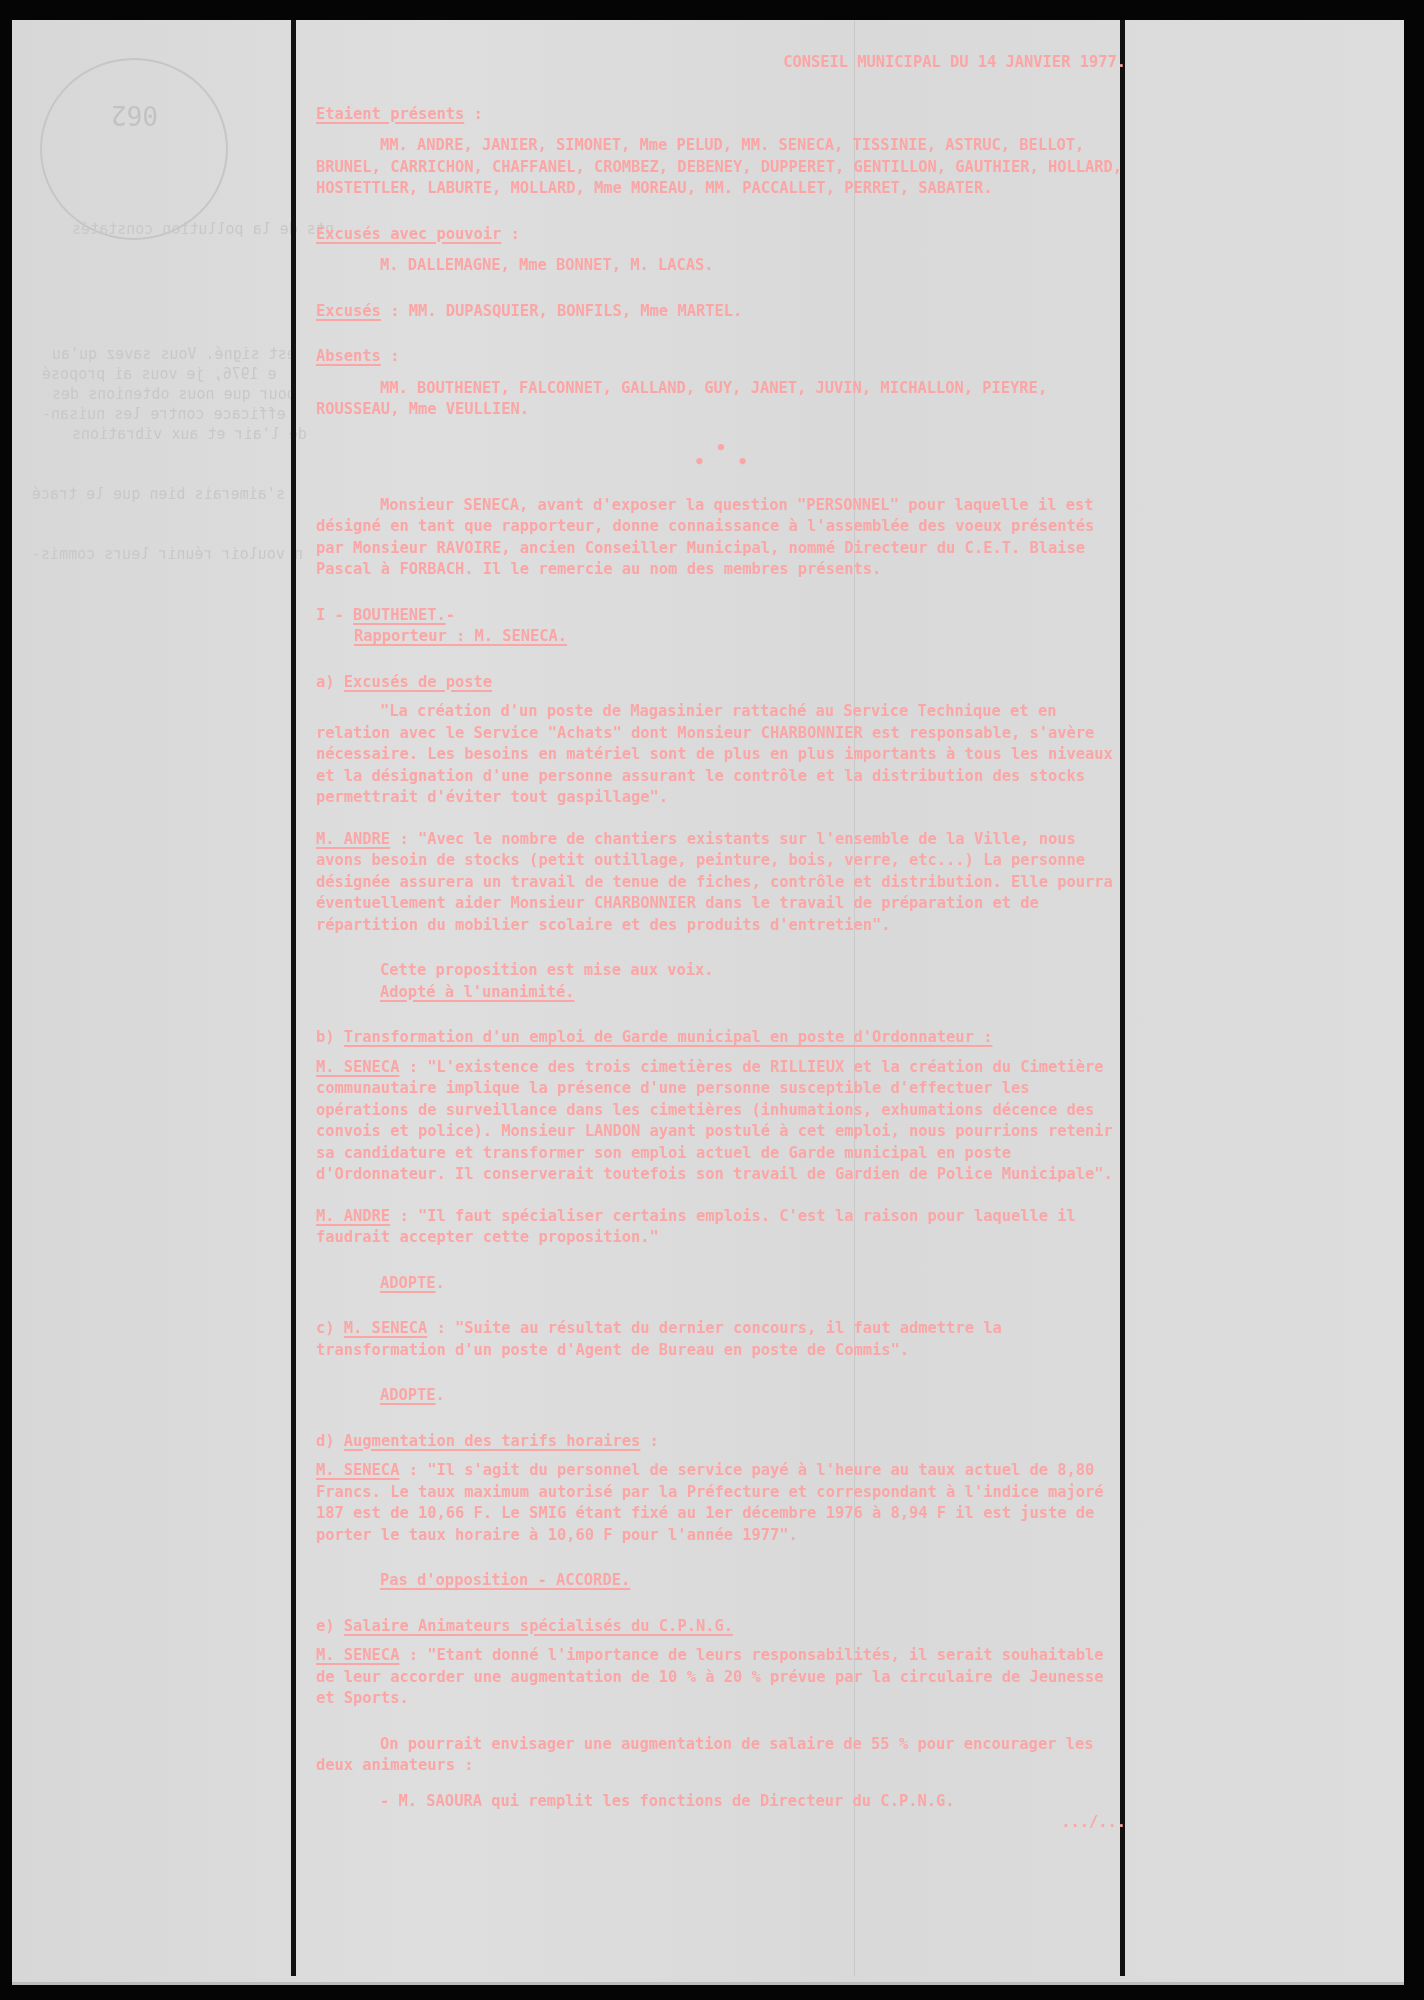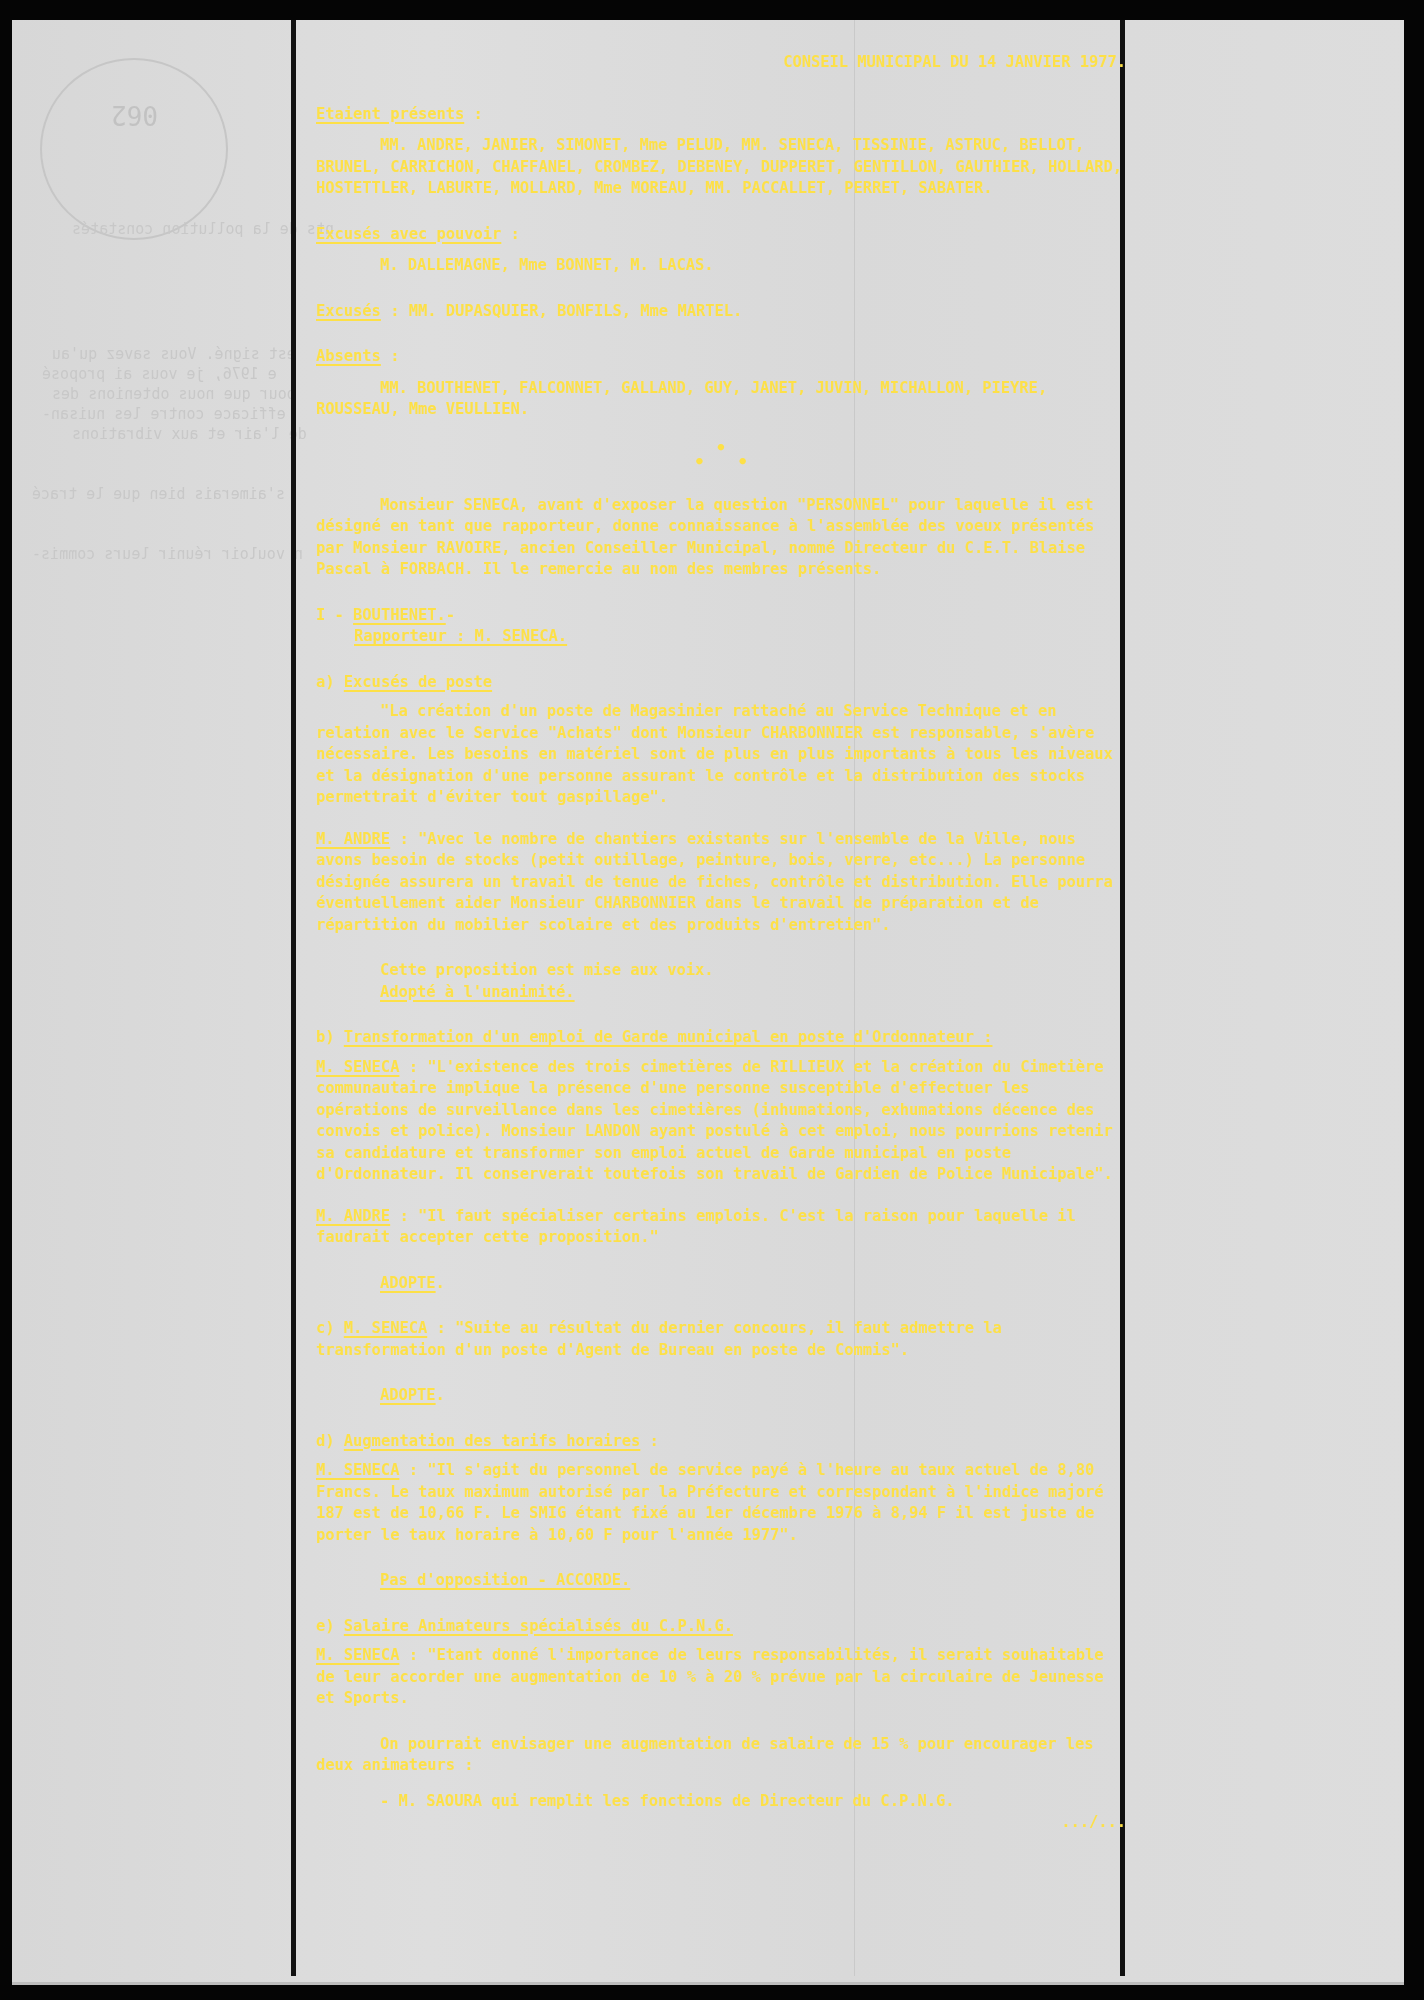--- a/index.html
+++ b/index.html
@@ -19,21 +19,21 @@
     .fold { position: absolute; top: 0; bottom: 6px; width: 1px; background: #c9c9c9; left: 842px; }
     .stamp {
       position: absolute; left: 28px; top: 38px; width: 184px; height: 178px;
       border: 2px solid #c6c6c6; border-radius: 50%; color: #c2c2c2;
       font-size: 26px; text-align: center; line-height: 110px;
     }
     .stamp span { display: inline-block; transform: rotate(180deg); }
     .ghost { position: absolute; color: #c8c8c8; font-size: 15px; white-space: nowrap; transform: scaleX(-1); }
     .page {
       position: absolute; left: 316px; top: 52px; width: 810px;
-      color: #fde047; font-size: 15.4px; font-weight: bold; line-height: 21.5px;
+      color: #fca5a5; font-size: 15.4px; font-weight: bold; line-height: 21.5px;
     }
     .page p { margin: 0; }
     .u { text-decoration: underline; text-decoration-thickness: 2px; text-underline-offset: 3px; }
     .title { text-align: right; margin-right: 38px; margin-top: 14px; }
     .gap1 { height: 24px; }
     .gap2 { height: 20px; }
     .ind { text-indent: 64px; }
     .ind2 { padding-left: 64px; }
     .sub { padding-left: 38px; }
     .dots { text-align: center; line-height: 14px; font-size: 18px; margin: 20px 0 26px; }
@@ -119,17 +119,17 @@
   <div style="height:8px"></div>
   <p><span class="u">M. SENECA</span><span> : "Il s'agit du personnel de service payé à l'heure au taux actuel de 8,80 Francs. Le taux maximum autorisé par la Préfecture et correspondant à l'indice majoré 187 est de 10,66 F. Le SMIG étant fixé au 1er décembre 1976 à 8,94 F il est juste de porter le taux horaire à 10,60 F pour l'année 1977".</span></p>
   <div class="gap1"></div>
   <p class="ind2"><span class="u">Pas d'opposition - ACCORDE.</span></p>
   <div class="gap1"></div>
 
   <p><span>e) </span><span class="u">Salaire Animateurs spécialisés du C.P.N.G.</span></p>
   <div style="height:8px"></div>
   <p><span class="u">M. SENECA</span><span> : "Etant donné l'importance de leurs responsabilités, il serait souhaitable de leur accorder une augmentation de 10 % à 20 % prévue par la circulaire de Jeunesse et Sports.</span></p>
   <div class="gap1"></div>
-  <p class="ind">On pourrait envisager une augmentation de salaire de 15 % pour encourager les deux animateurs :</p>
+  <p class="ind">On pourrait envisager une augmentation de salaire de 55 % pour encourager les deux animateurs :</p>
   <div style="height:14px"></div>
   <p class="list">- M. SAOURA qui remplit les fonctions de Directeur du C.P.N.G.</p>
   <p class="cont">.../...</p>
 </div>
 
 </body></html>

